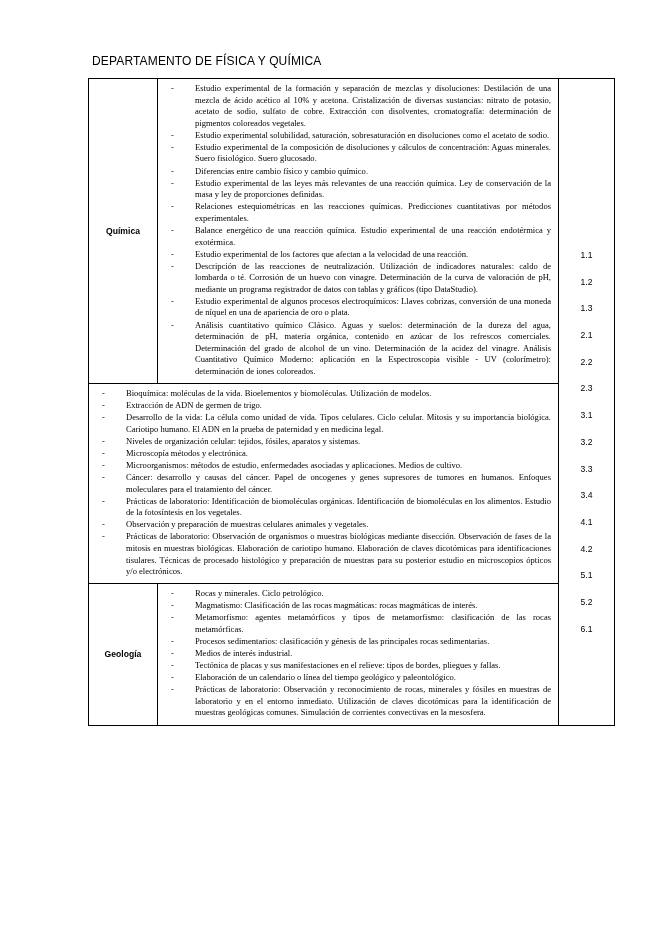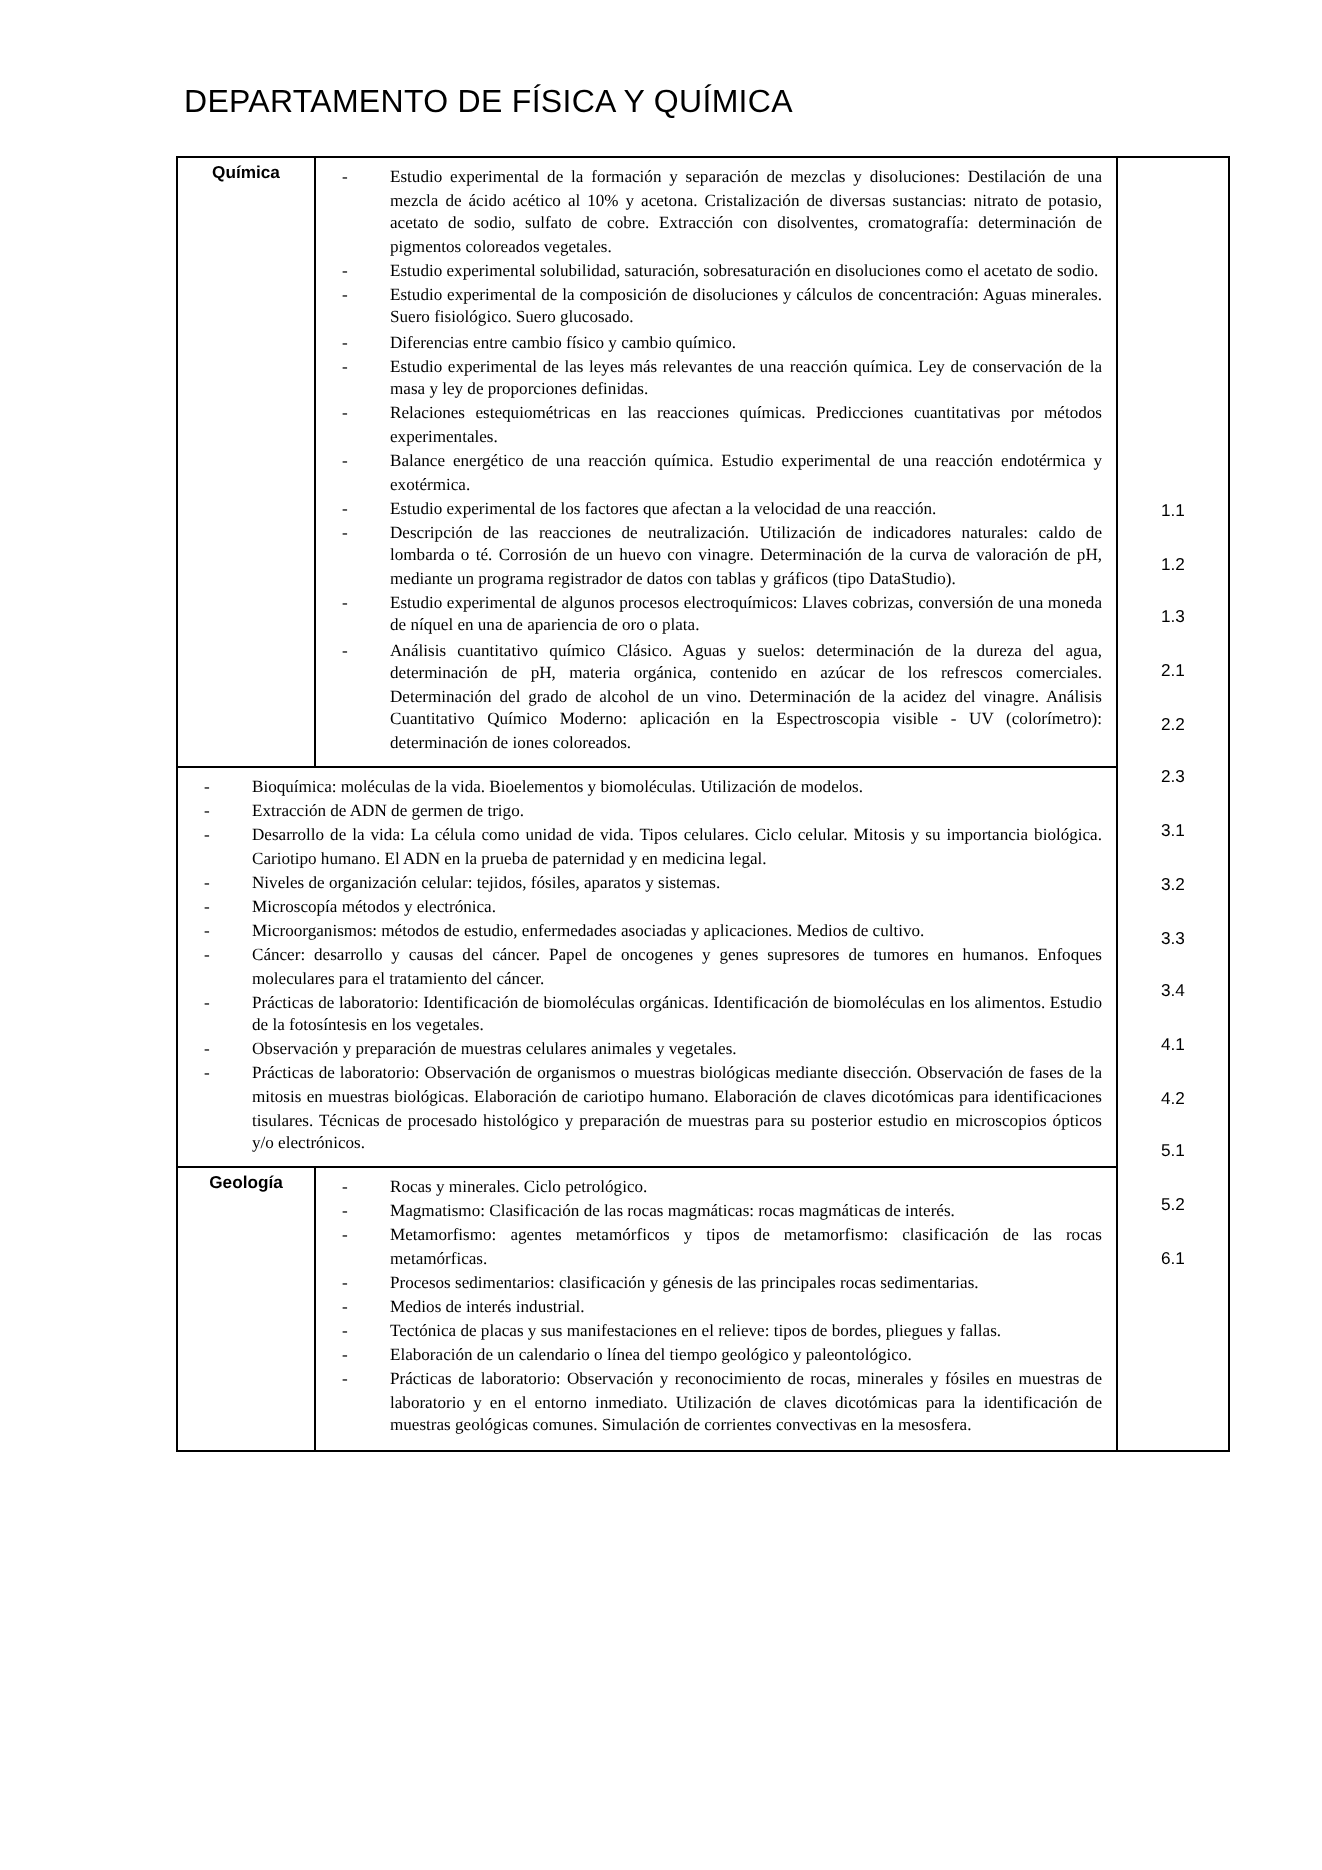--- a/index.html
+++ b/index.html
@@ -13,22 +13,22 @@
     position: relative;
     font-family: "Liberation Sans", sans-serif;
     color: #000000;
     overflow: hidden;
   }
 
   
   .page-header {
     position: absolute;
     left: 92px;
-    top: 43px;
-    font-size: 16px;
+    top: 54px;
+    font-size: 12px;
     letter-spacing: 0.15px;
     white-space: nowrap;
   }
 
   
   .table-wrap {
     position: absolute;
     left: 88px;
     top: 78px;
     width: 527px;
@@ -58,21 +58,21 @@
   .subject-row:last-child {
     border-bottom: none;
   }
 
   .subject-label-cell {
     width: 69px;
     flex: 0 0 69px;
     box-sizing: border-box;
     border-right: 1.1px solid #000000;
     display: flex;
-    align-items: flex-start;
+    align-items: center;
     justify-content: center;
     padding: 2px 3px;
   }
   .subject-label {
     font-size: 8.6px;
     font-weight: bold;
     text-align: center;
     line-height: 1.25;
   }
 

